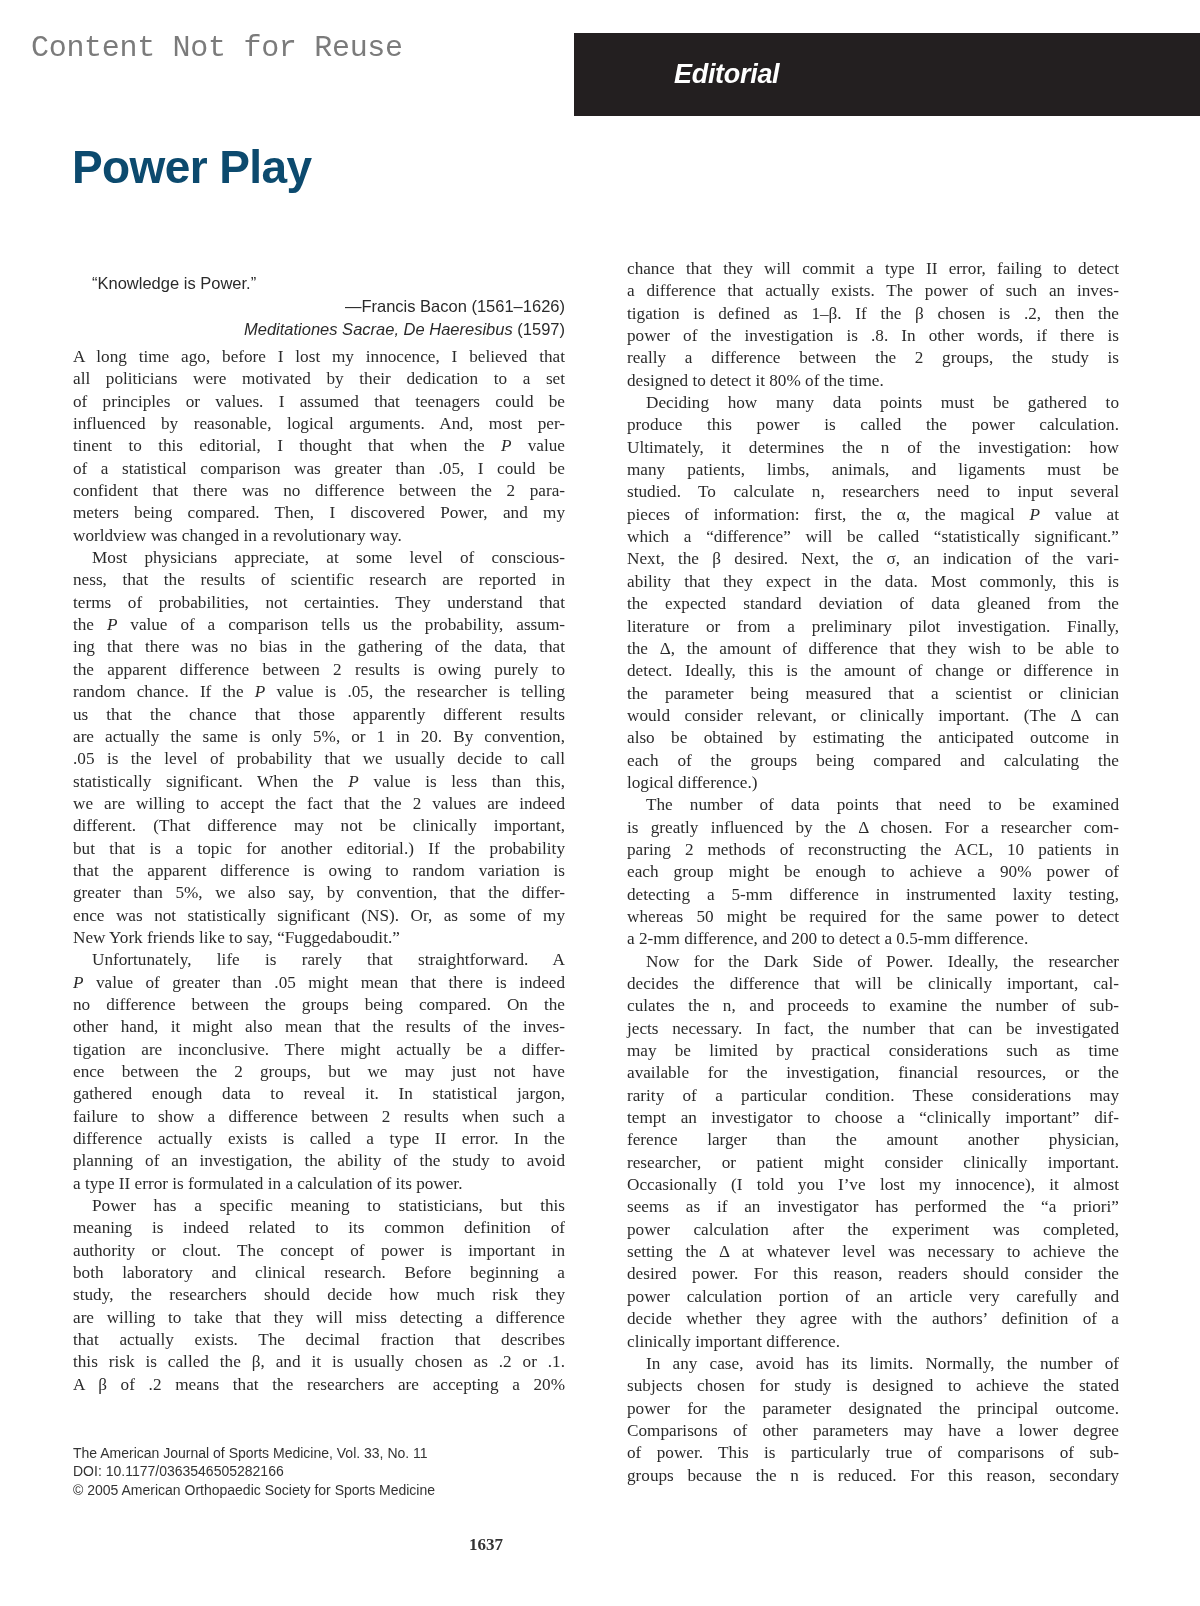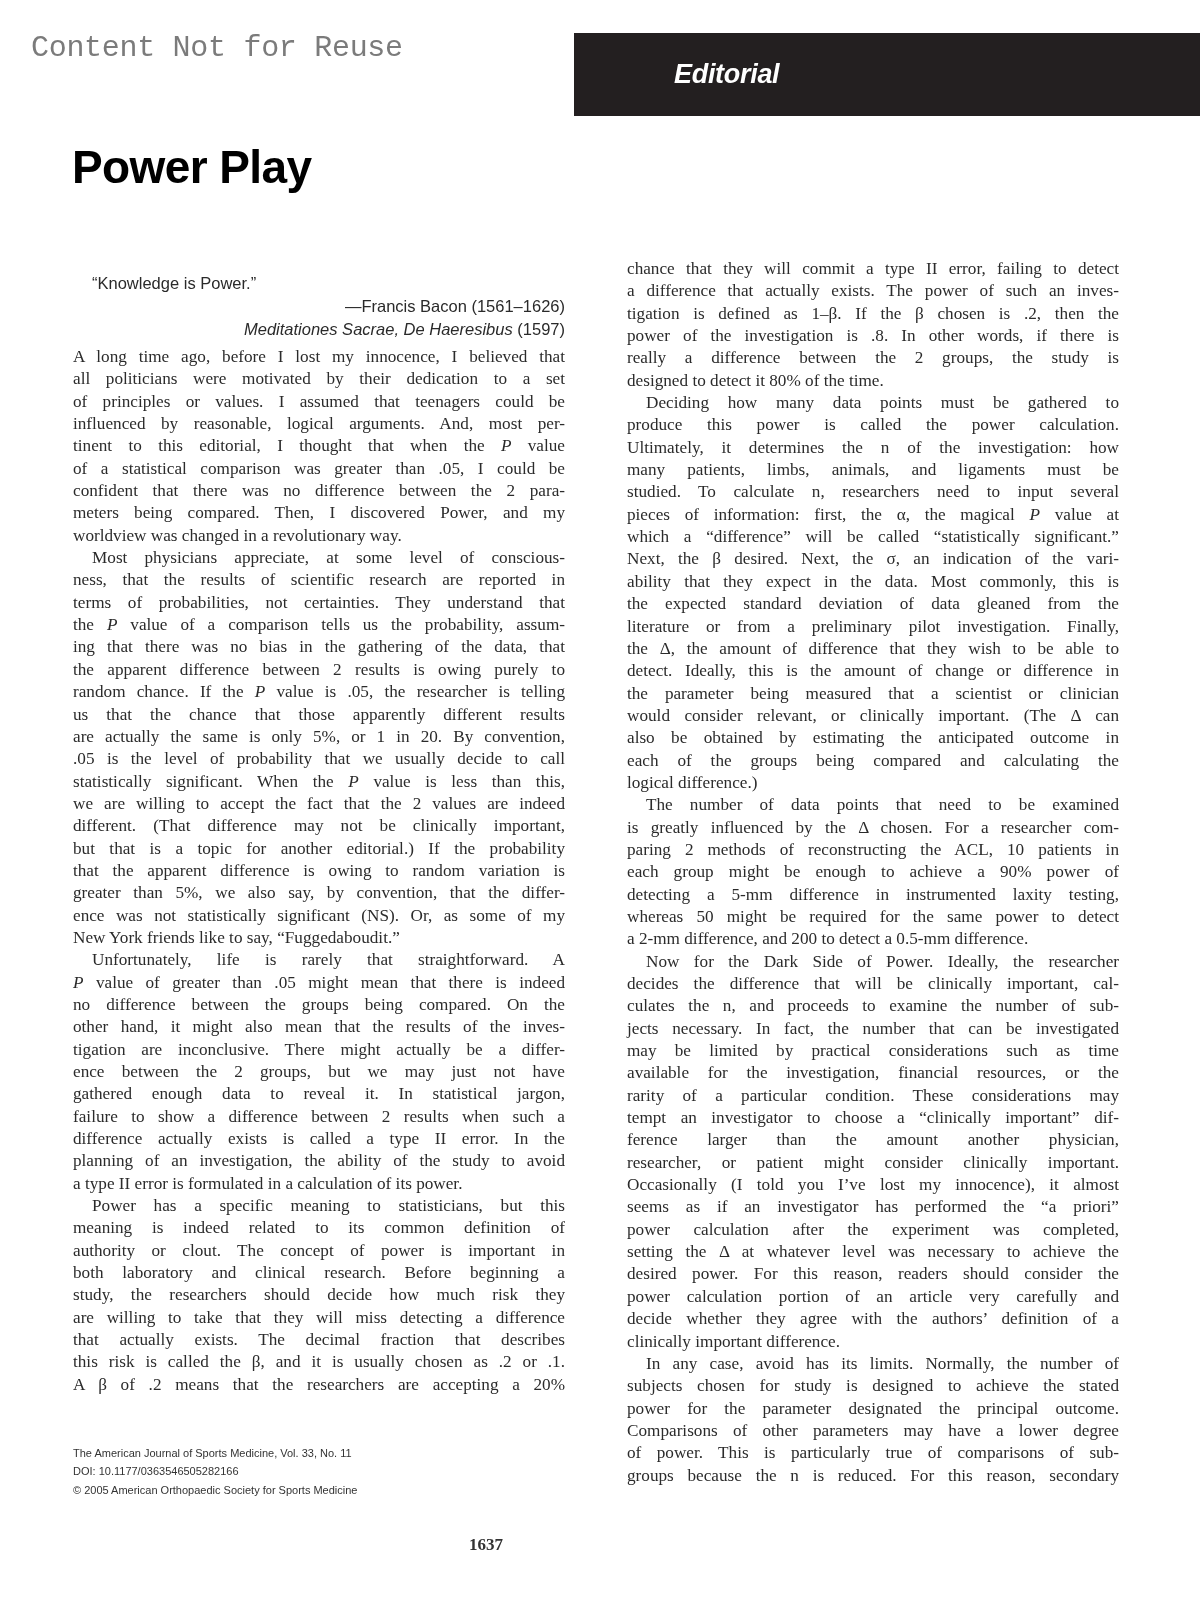--- a/index.html
+++ b/index.html
@@ -14,21 +14,21 @@
     background: #231f20;
   }
   .section-label {
     position: absolute; left: 100px; top: 26px;
     font-family: "Liberation Sans", sans-serif; font-weight: bold; font-style: italic;
     font-size: 27px; color: #ffffff; letter-spacing: -0.3px; white-space: nowrap;
   }
   .title {
     position: absolute; left: 72px; top: 140px; margin: 0;
     font-family: "Liberation Sans", sans-serif; font-weight: bold; font-size: 46px;
-    color: #000000; letter-spacing: -0.6px; white-space: nowrap;
+    color: #0c4a6e; letter-spacing: -0.6px; white-space: nowrap;
   }
   .epigraph {
     position: absolute; left: 73px; width: 492px; top: 272px;
     font-family: "Liberation Sans", sans-serif; font-size: 16.5px; color: #2a2a2a;
     line-height: 23px;
   }
   .epigraph .quote { padding-left: 19px; }
   .epigraph .attr { text-align: right; }
   .epigraph .attr i { font-style: italic; }
   .col {
@@ -37,21 +37,21 @@
     line-height: 22.35px;
   }
   .col-left { left: 73px; top: 346px; }
   .col-right { left: 627px; top: 258px; }
   .ln { display: block; height: 22.35px; text-align: justify; text-align-last: justify; white-space: nowrap; overflow: visible; }
   .ln.last { text-align-last: left; }
   .ln.indent { padding-left: 19px; }
   .ln i { font-style: italic; }
   .footer-meta {
     position: absolute; left: 73px; top: 1444px;
-    font-family: "Liberation Sans", sans-serif; font-size: 11px; color: #333333;
+    font-family: "Liberation Sans", sans-serif; font-size: 14px; color: #333333;
     line-height: 18.3px; white-space: nowrap;
   }
   .page-number {
     position: absolute; left: 0; width: 972px; top: 1535px; text-align: center;
     font-family: "Liberation Serif", serif; font-weight: bold; font-size: 17px; color: #333333;
   }
 </style>
 </head>
 <body>
 

